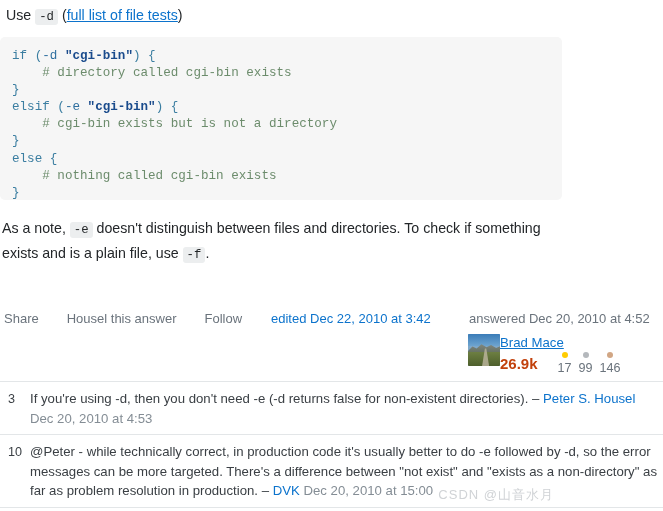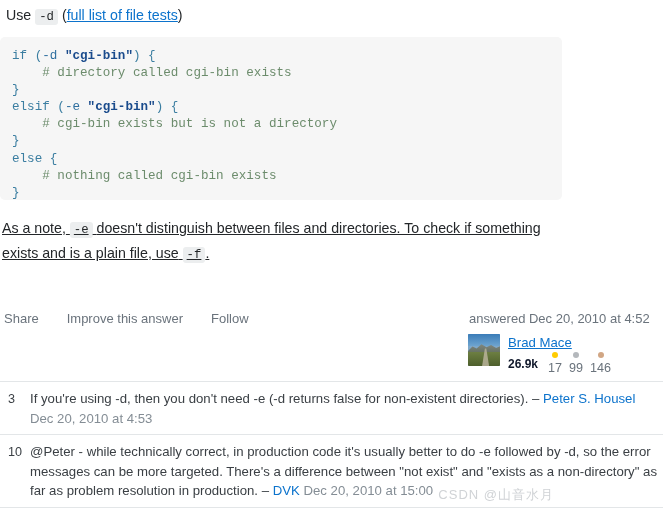--- a/index.html
+++ b/index.html
@@ -67,21 +67,20 @@
   .codeblock .pl { color: #2f6f9f; }
   .codeblock .op { color: #3b7ea1; }
 
   
   .note {
     margin: 17px 0 7px 2px;
     font-size: 14.2px;
     line-height: 23px;
     color: #232629;
     max-width: 659px;
-    text-decoration: underline;
   }
 
   
   .actionbar {
     position: absolute;
     left: 0;
     top: 311px;
     width: 663px;
     height: 22px;
   }
@@ -109,21 +108,20 @@
     font-size: 13px;
     color: #6a737c;
   }
 
   
   .usercard {
     position: absolute;
     left: 468px;
     top: 334px;
     display: flex;
-    gap: 8px;
   }
   .avatar {
     width: 32px;
     height: 32px;
     border-radius: 1px;
     position: relative;
     overflow: hidden;
     background: #7fa8c9;
     flex: 0 0 auto;
   }
@@ -154,24 +152,24 @@
   }
   .urep {
     font-size: 12.6px;
     color: #6a737c;
     display: flex;
     align-items: center;
     gap: 3px;
     margin-top: 1px;
   }
   .urep .rep {
-    color: #0f172a;
+    color: #c2410c;
     font-weight: bold;
-    font-size: 12px;
-    margin-right: 7px;
+    font-size: 15px;
+    margin-right: 17px;
   }
   .badge {
     display: inline-flex;
     align-items: center;
     gap: 2px;
     margin-right: 4px;
     color: #6a737c;
     font-size: 12.6px;
     flex-direction: column;
   }
@@ -253,23 +251,24 @@
   <div class="note">
     <span>As a note,</span>
     <span class="chip">-e</span>
     <span>doesn't distinguish between files and directories. To check if something exists and is a plain file, use</span>
     <span class="chip">-f</span><span>.</span>
   </div>
 
   <div class="actionbar">
     <div class="actions">
       <span>Share</span>
-      <span>Improve this answer</span>
+      <span>Housel this answer</span>
       <span>Follow</span>
     </div>
+    <div class="edited">edited Dec 22, 2010 at 3:42</div>
     <div class="answered">answered Dec 20, 2010 at 4:52</div>
   </div>
 
   <div class="usercard">
     <div class="avatar">
       <div class="sky"></div>
       <div class="ridge"></div>
       <div class="grass"></div>
       <div class="path"></div>
     </div>

